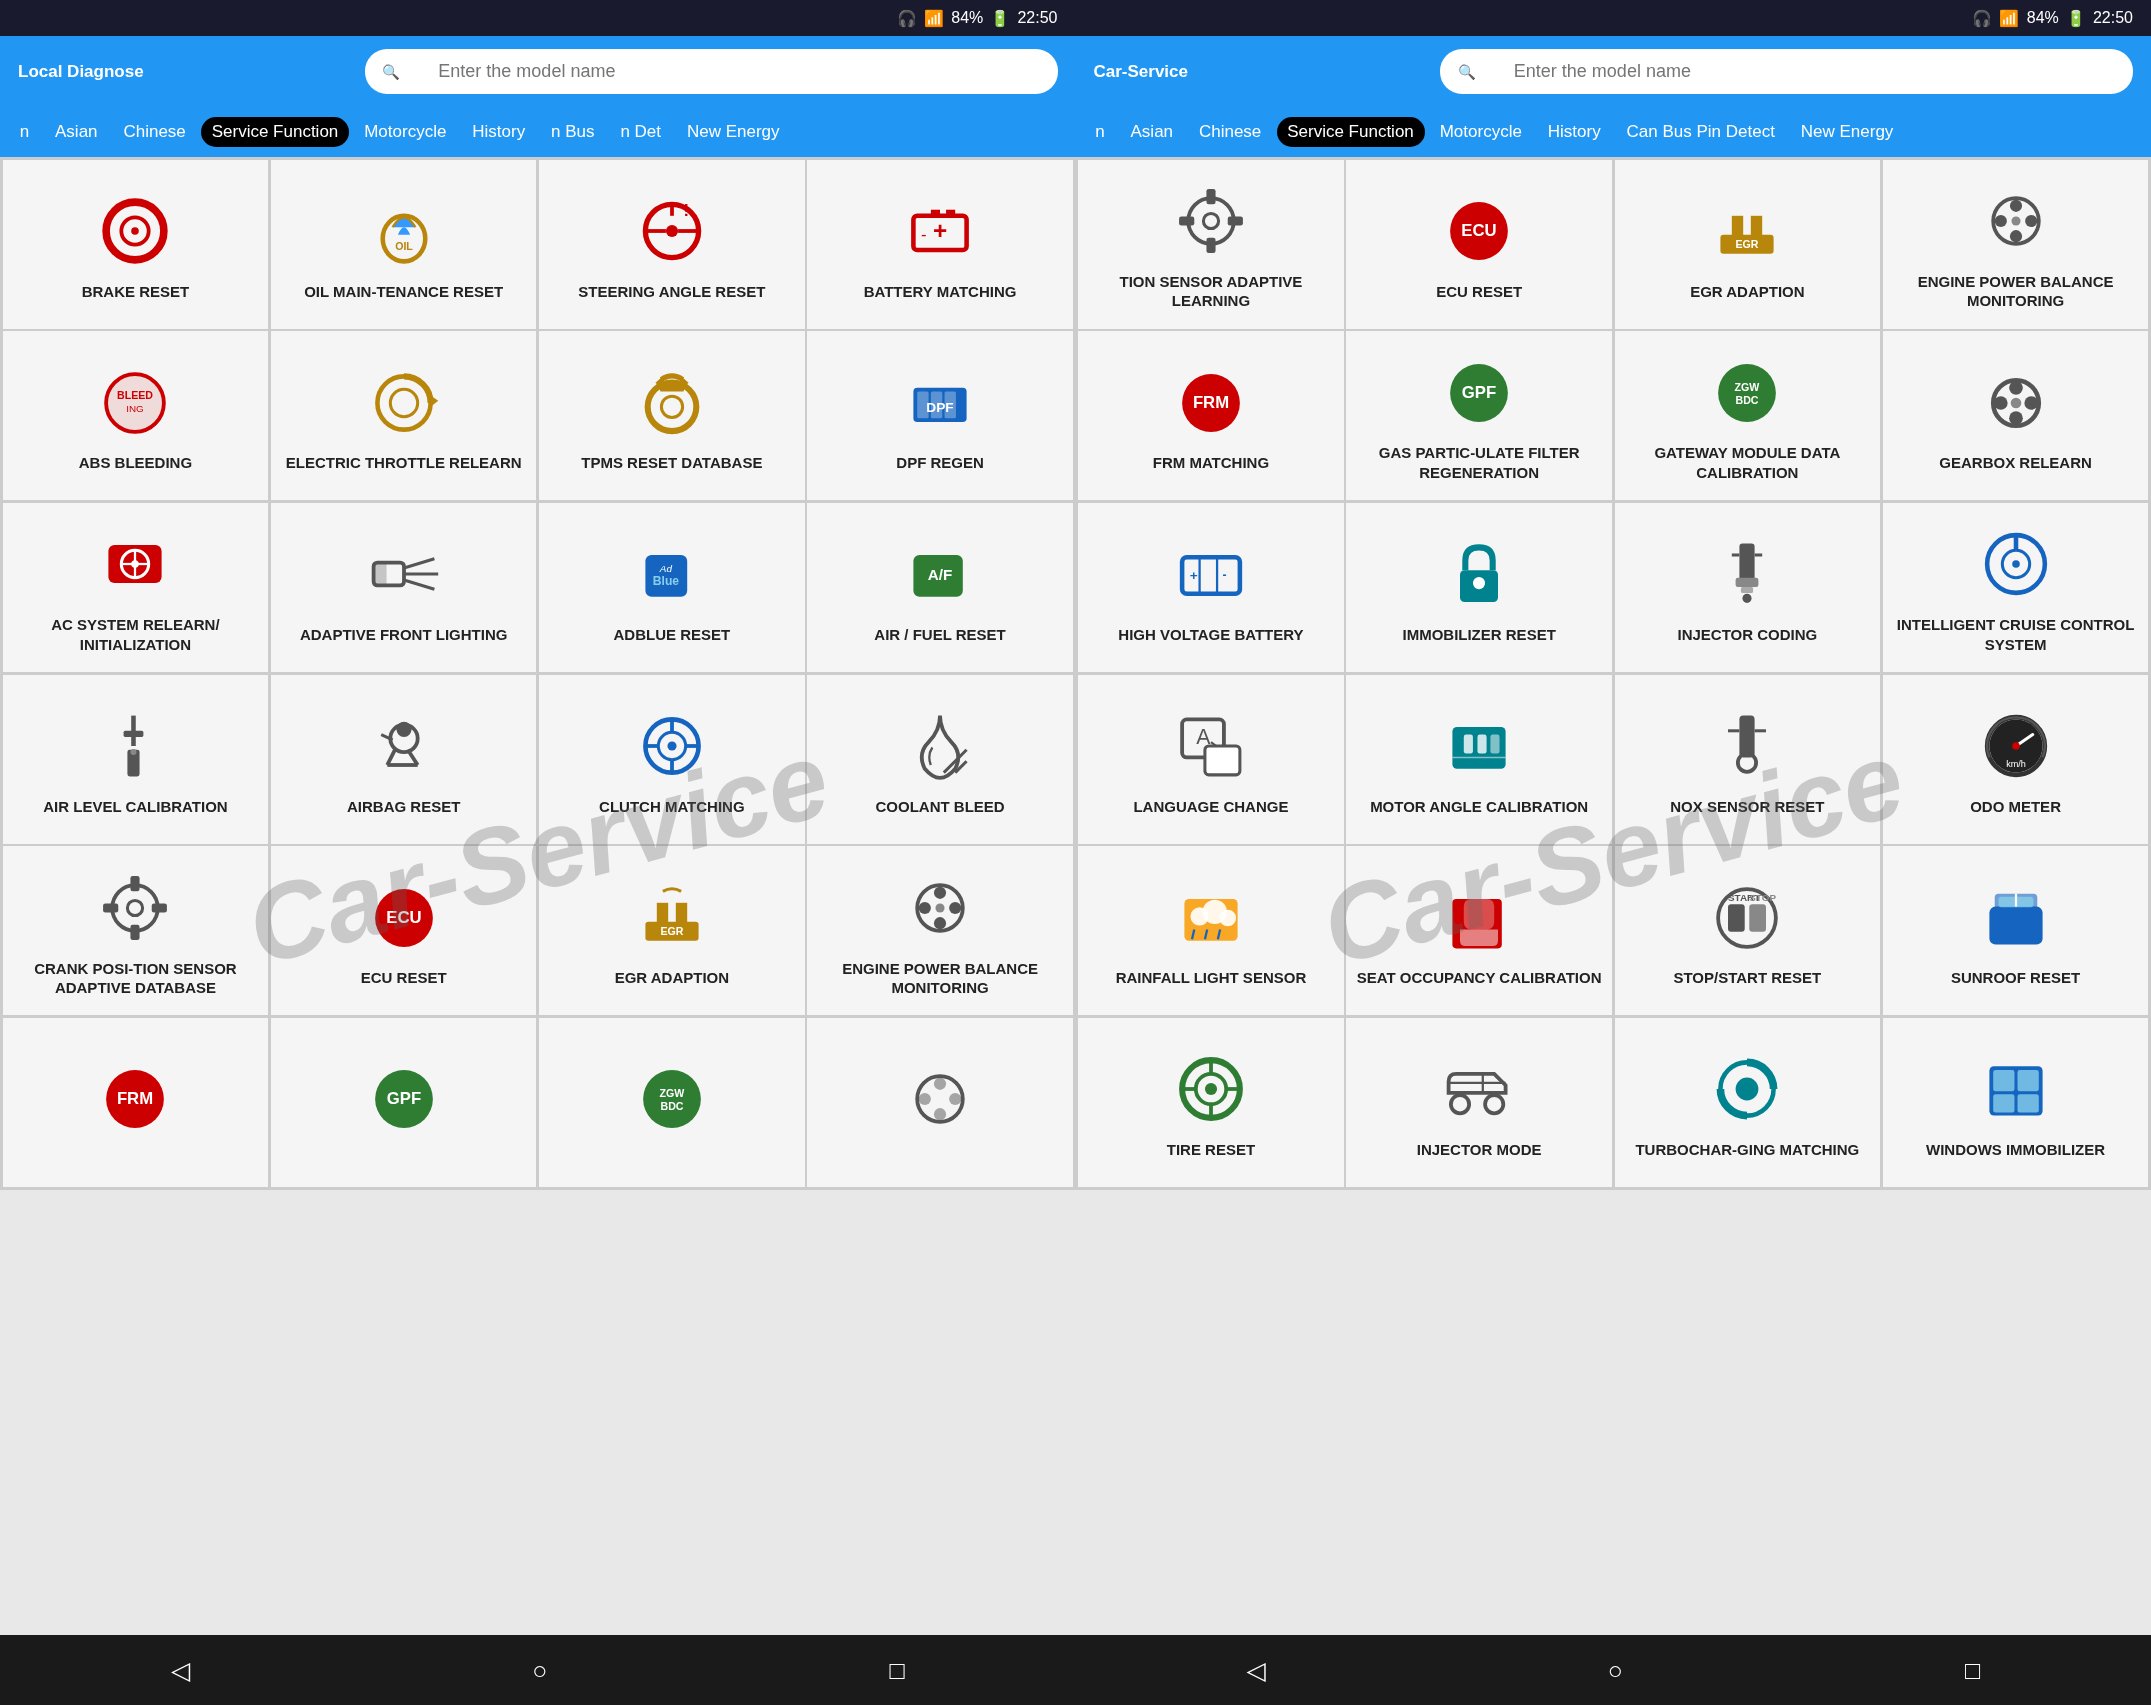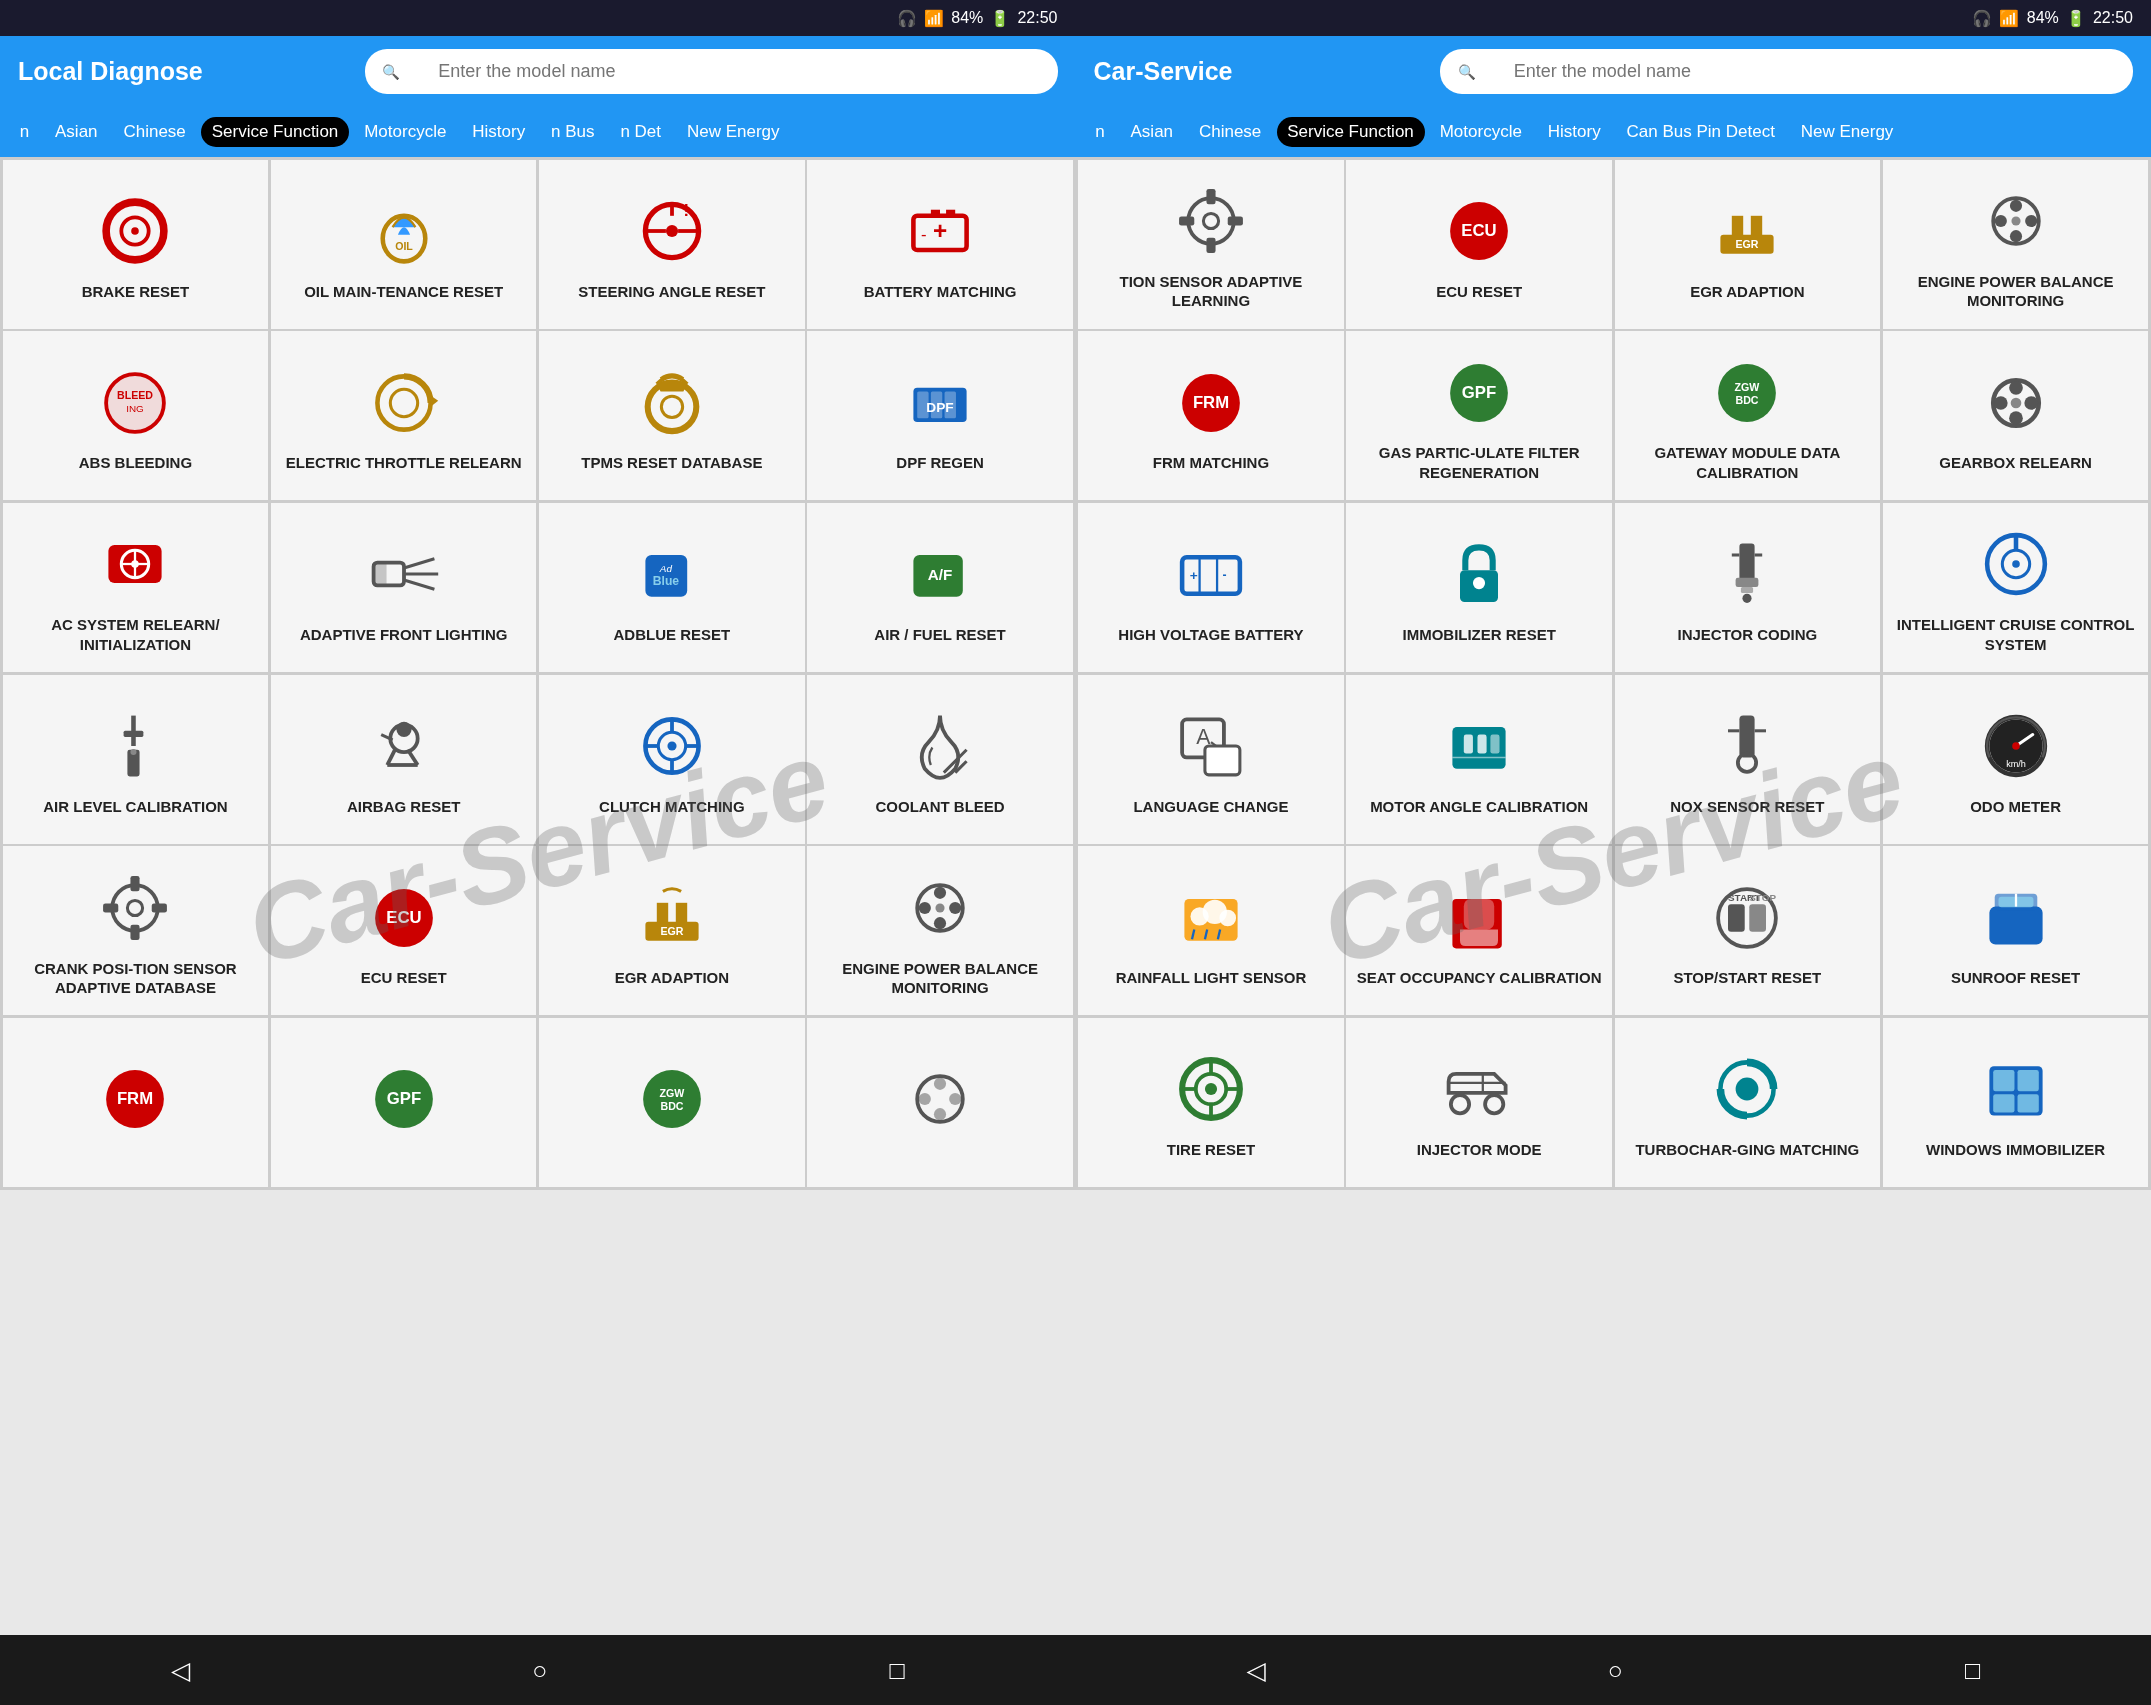--- a/index.html
+++ b/index.html
@@ -33,21 +33,21 @@
     .header {
       background: #2196F3;
       height: 71px;
       display: flex;
       align-items: center;
       padding: 0 18px;
       gap: 18px;
     }
     .header-title {
       color: white;
-      font-size: 25px;
+      font-size: 17px;
       font-weight: bold;
       flex: 1;
     }
     .search-bar {
       background: white;
       border-radius: 22px;
       height: 45px;
       display: flex;
       align-items: center;
       padding: 0 18px;

